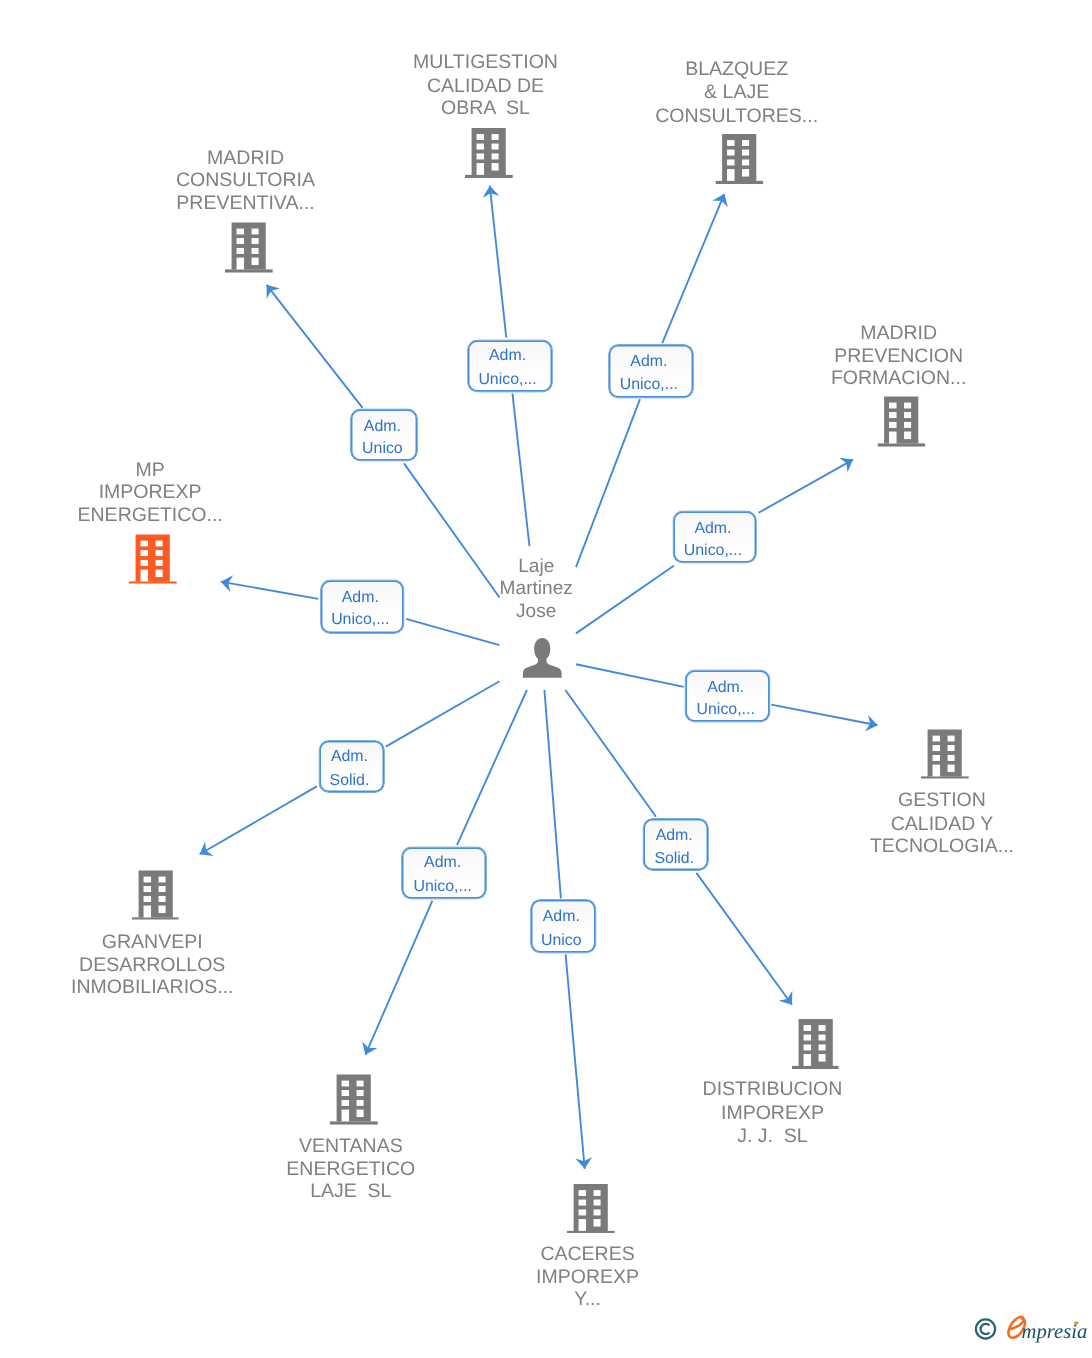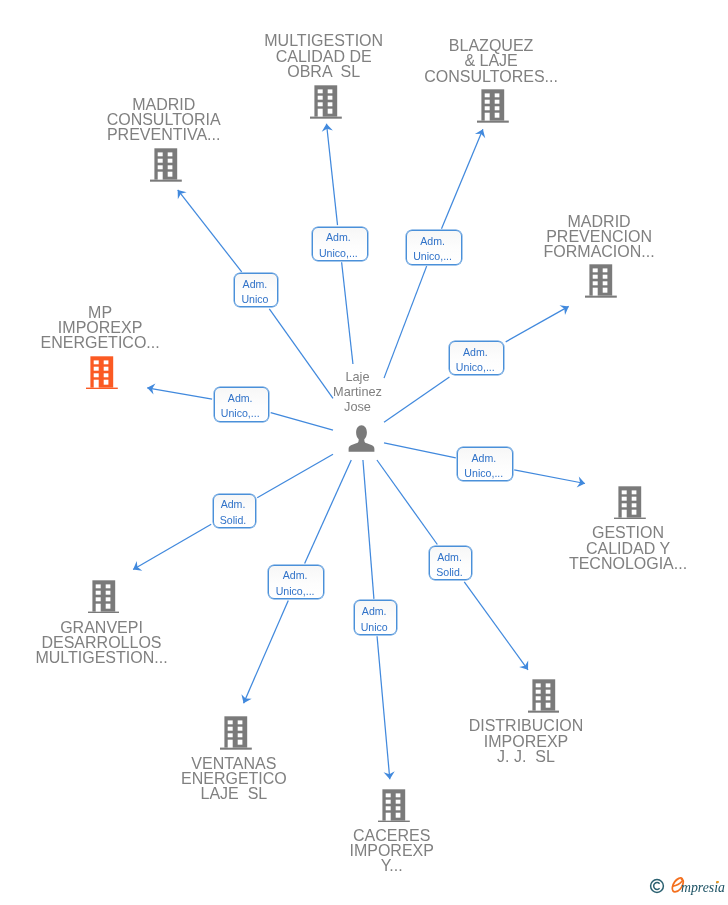--- a/index.html
+++ b/index.html
@@ -1,21 +1,21 @@
 <!DOCTYPE html>
 <html><head>
 <meta charset="utf-8">
 <style>
   html,body{margin:0;padding:0;background:#fff;}
   body{width:728px;height:905px;font-family:"Liberation Sans",sans-serif;overflow:hidden;position:relative;}
   #stage{position:absolute;left:0;top:0;width:728px;height:905px;background:#fff;}
   svg#edges{position:absolute;left:0;top:0;width:728px;height:905px;}
   .node{position:absolute;}
   .node-icon{position:absolute;}
-  .node-label{position:absolute;width:200px;text-align:center;color:#808080;font-size:16px;line-height:15.2px;white-space:pre;}
+  .node-label{position:absolute;width:200px;text-align:center;color:#808080;font-size:13px;line-height:15.2px;white-space:pre;}
   .center-label{font-size:12.75px;line-height:15.2px;}
   .edge-label{position:absolute;box-sizing:border-box;border:1.5px solid #4a90d9;border-radius:6px;box-shadow:0 0 0 0.45px #4a90d9;
     background:linear-gradient(180deg,#f7f7f7 0%,#fdfdfd 55%,#ffffff 100%);
     color:#3072c8;font-size:10.6px;line-height:15.4px;text-align:center;
     display:flex;flex-direction:column;align-items:center;justify-content:center;padding-top:3.9px;padding-right:2.4px;}
   #logo{position:absolute;}
   #logo svg{display:block;}
 </style>
 </head>
 <body>
@@ -184,36 +184,36 @@
             <rect x="17.7" y="4.4" width="4.7" height="3.9" fill="#fff"></rect>
             <rect x="7.7" y="10.7" width="5.0" height="4" fill="#fff"></rect>
             <rect x="17.7" y="10.7" width="4.7" height="4" fill="#fff"></rect>
             <rect x="7.7" y="17.3" width="5.0" height="4" fill="#fff"></rect>
             <rect x="17.7" y="17.3" width="4.7" height="4" fill="#fff"></rect>
             <rect x="7.7" y="23.7" width="5.0" height="7.9" fill="#fff"></rect>
             <rect x="17.7" y="23.7" width="4.7" height="5.0" fill="#fff"></rect>
           </svg></div>
         <div class="node-label" style="left: 1.5px; top: 619.7px;">GRANVEPI
 DESARROLLOS
-MULTIGESTION...</div>
+INMOBILIARIOS...</div>
       </div>
       <div class="node" style="left: 0px; top: 0px;">
         <div class="node-icon" style="left: 527.6px; top: 679.2px;"><svg width="31.8" height="33.8" viewBox="0 0 31.8 33.8">
             <path fill="#7a7a7a" d="M4.4 0.3 H27.2 V31.6 H4.4 Z"></path>
             <rect x="0" y="31.6" width="31.8" height="2.1" fill="#7a7a7a"></rect>
             <rect x="7.7" y="4.4" width="5.0" height="3.9" fill="#fff"></rect>
             <rect x="17.7" y="4.4" width="4.7" height="3.9" fill="#fff"></rect>
             <rect x="7.7" y="10.7" width="5.0" height="4" fill="#fff"></rect>
             <rect x="17.7" y="10.7" width="4.7" height="4" fill="#fff"></rect>
             <rect x="7.7" y="17.3" width="5.0" height="4" fill="#fff"></rect>
             <rect x="17.7" y="17.3" width="4.7" height="4" fill="#fff"></rect>
             <rect x="7.7" y="23.7" width="5.0" height="7.9" fill="#fff"></rect>
             <rect x="17.7" y="23.7" width="4.7" height="5.0" fill="#fff"></rect>
           </svg></div>
-        <div class="node-label" style="left: 426px; top: 718.4px;">DISTRIBUCION
+        <div class="node-label" style="left: 415px; top: 718.4px;">DISTRIBUCION
 IMPOREXP
 J. J.  SL</div>
       </div>
       <div class="node" style="left: 0px; top: 0px;">
         <div class="node-icon" style="left: 220.1px; top: 716.2px;"><svg width="31.8" height="33.8" viewBox="0 0 31.8 33.8">
             <path fill="#7a7a7a" d="M4.4 0.3 H27.2 V31.6 H4.4 Z"></path>
             <rect x="0" y="31.6" width="31.8" height="2.1" fill="#7a7a7a"></rect>
             <rect x="7.7" y="4.4" width="5.0" height="3.9" fill="#fff"></rect>
             <rect x="17.7" y="4.4" width="4.7" height="3.9" fill="#fff"></rect>
             <rect x="7.7" y="10.7" width="5.0" height="4" fill="#fff"></rect>

